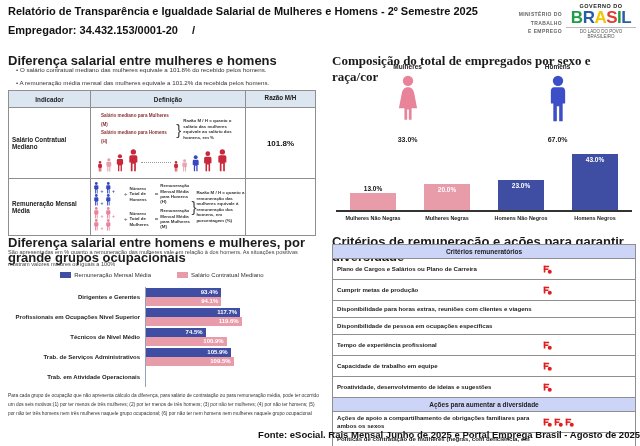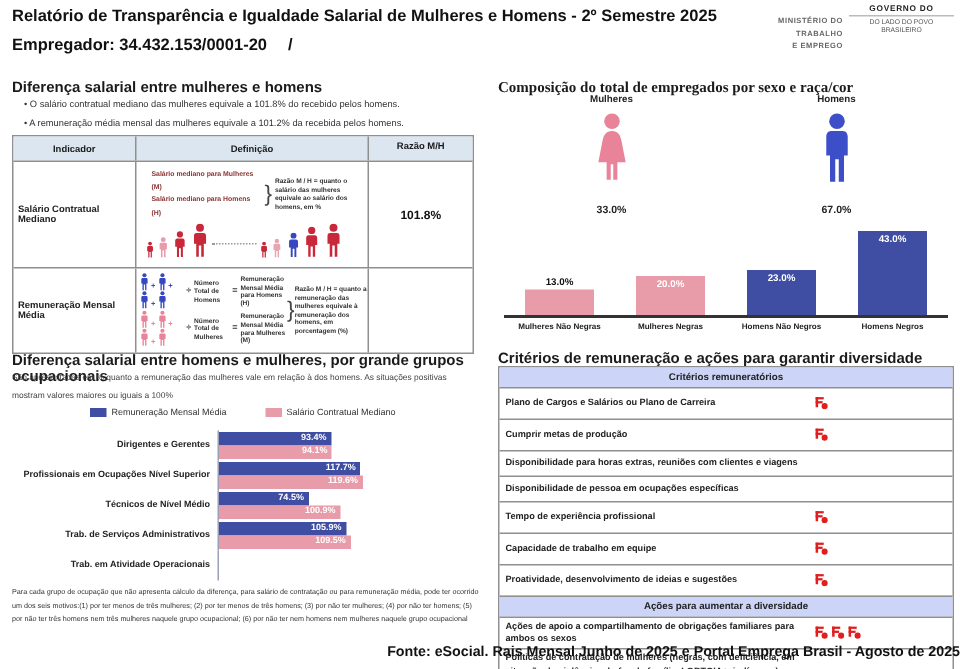--- a/index.html
+++ b/index.html
@@ -9,21 +9,21 @@
   
   .title{left:8px;top:5px;width:490px;font-size:11px;font-weight:bold;color:#111;}
   .subtitle-line{left:8px;top:24px;width:500px;font-size:11px;font-weight:bold;color:#111;display:flex;gap:14px;}
   .ministry{left:492px;top:10px;width:70px;text-align:right;font-size:5px;font-weight:bold;
             color:#666;line-height:1.7;letter-spacing:.4px;}
   .govlogo{left:566px;top:3px;width:70px;text-align:center;}
   .gov-top{font-size:5.5px;font-weight:bold;color:#222;letter-spacing:.5px;}
   .brasil{font-size:17px;font-weight:900;letter-spacing:-.5px;line-height:1;}
   .gov-tag{font-size:4.5px;color:#555;margin-top:1px;border-top:1px solid #bbb;padding-top:1px;}
   
-  .h2{font-size:10px;font-weight:bold;color:#1b1b1b;}
+  .h2{font-size:13px;font-weight:bold;color:#1b1b1b;}
   
   .bullets{left:16px;top:63px;width:300px;font-size:6.2px;color:#333;line-height:2.1;}
   .bullet::before{content:"• ";}
   
   .ind-table{left:8px;top:90px;width:306px;border:1px solid #8f8f8f;font-size:6.3px;}
   .ind-row{display:flex;border-top:1px solid #8f8f8f;}
   .ind-row:first-child{border-top:none;background:#dce6f1;font-weight:bold;}
   .c1{width:75px;padding:2px 3px;display:flex;align-items:center;}
   .c2{width:150px;border-left:1px solid #8f8f8f;border-right:1px solid #8f8f8f;padding:2px;}
   .c3{flex:1;display:flex;align-items:center;justify-content:center;}
@@ -95,20 +95,21 @@
   <span>Empregador: 34.432.153/0001-20</span>
   <span>/</span>
 </div>
 <div class="abs ministry">
     <div>MINISTÉRIO DO</div>
     <div>TRABALHO</div>
     <div>E EMPREGO</div>
   </div>
 <div class="abs govlogo">
   <div class="gov-top">GOVERNO DO</div>
+  <div class="brasil"><span style="color: rgb(30, 158, 70);">B</span><span style="color: rgb(42, 92, 170);">R</span><span style="color: rgb(246, 197, 0);">A</span><span style="color: rgb(224, 60, 49);">S</span><span style="color: rgb(30, 158, 70);">I</span><span style="color: rgb(42, 92, 170);">L</span></div>
   <div class="gov-tag">DO LADO DO POVO BRASILEIRO</div>
 </div>
 
 <div class="abs h2" style="left:8px;top:53px;">Diferença salarial entre mulheres e homens</div>
 <div class="abs bullets">
   <div class="bullet">O salário contratual mediano das mulheres equivale a 101.8% do recebido pelos homens.</div>
   <div class="bullet">A remuneração média mensal das mulheres equivale a 101.2% da recebida pelos homens.</div>
 </div>
 
 <div class="abs ind-table">

